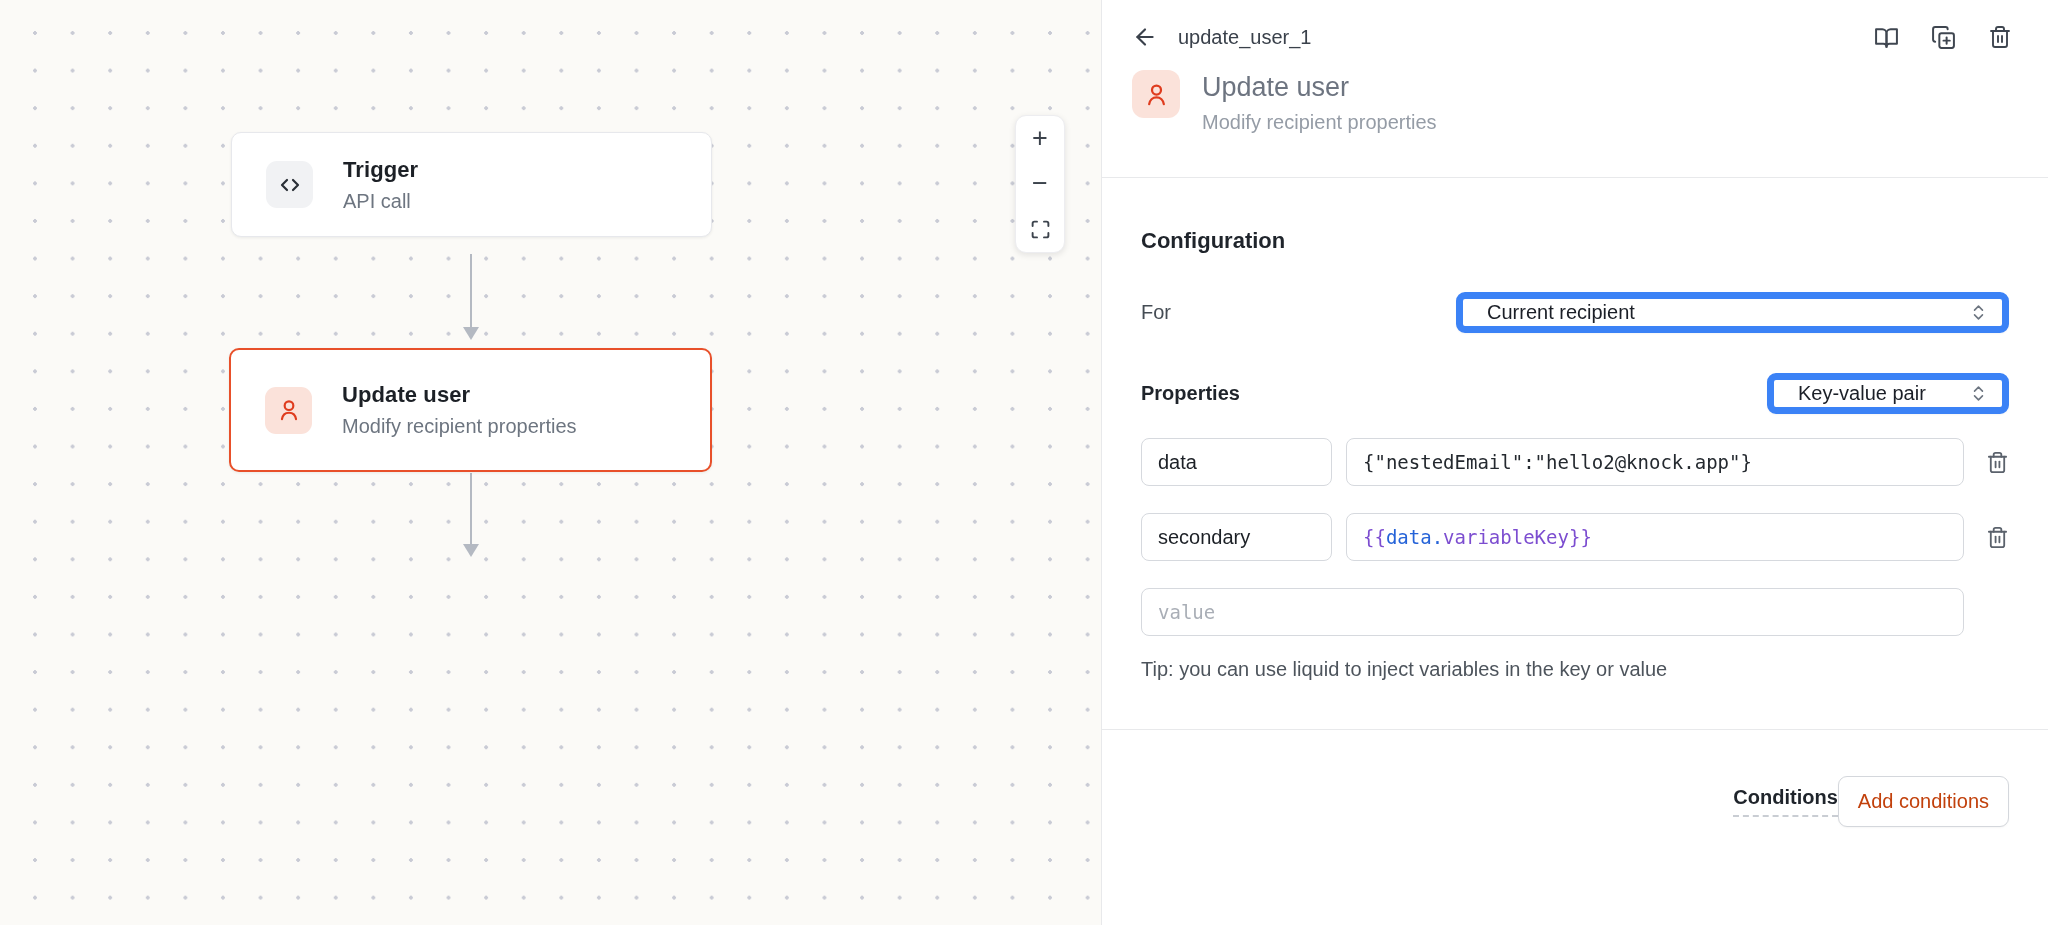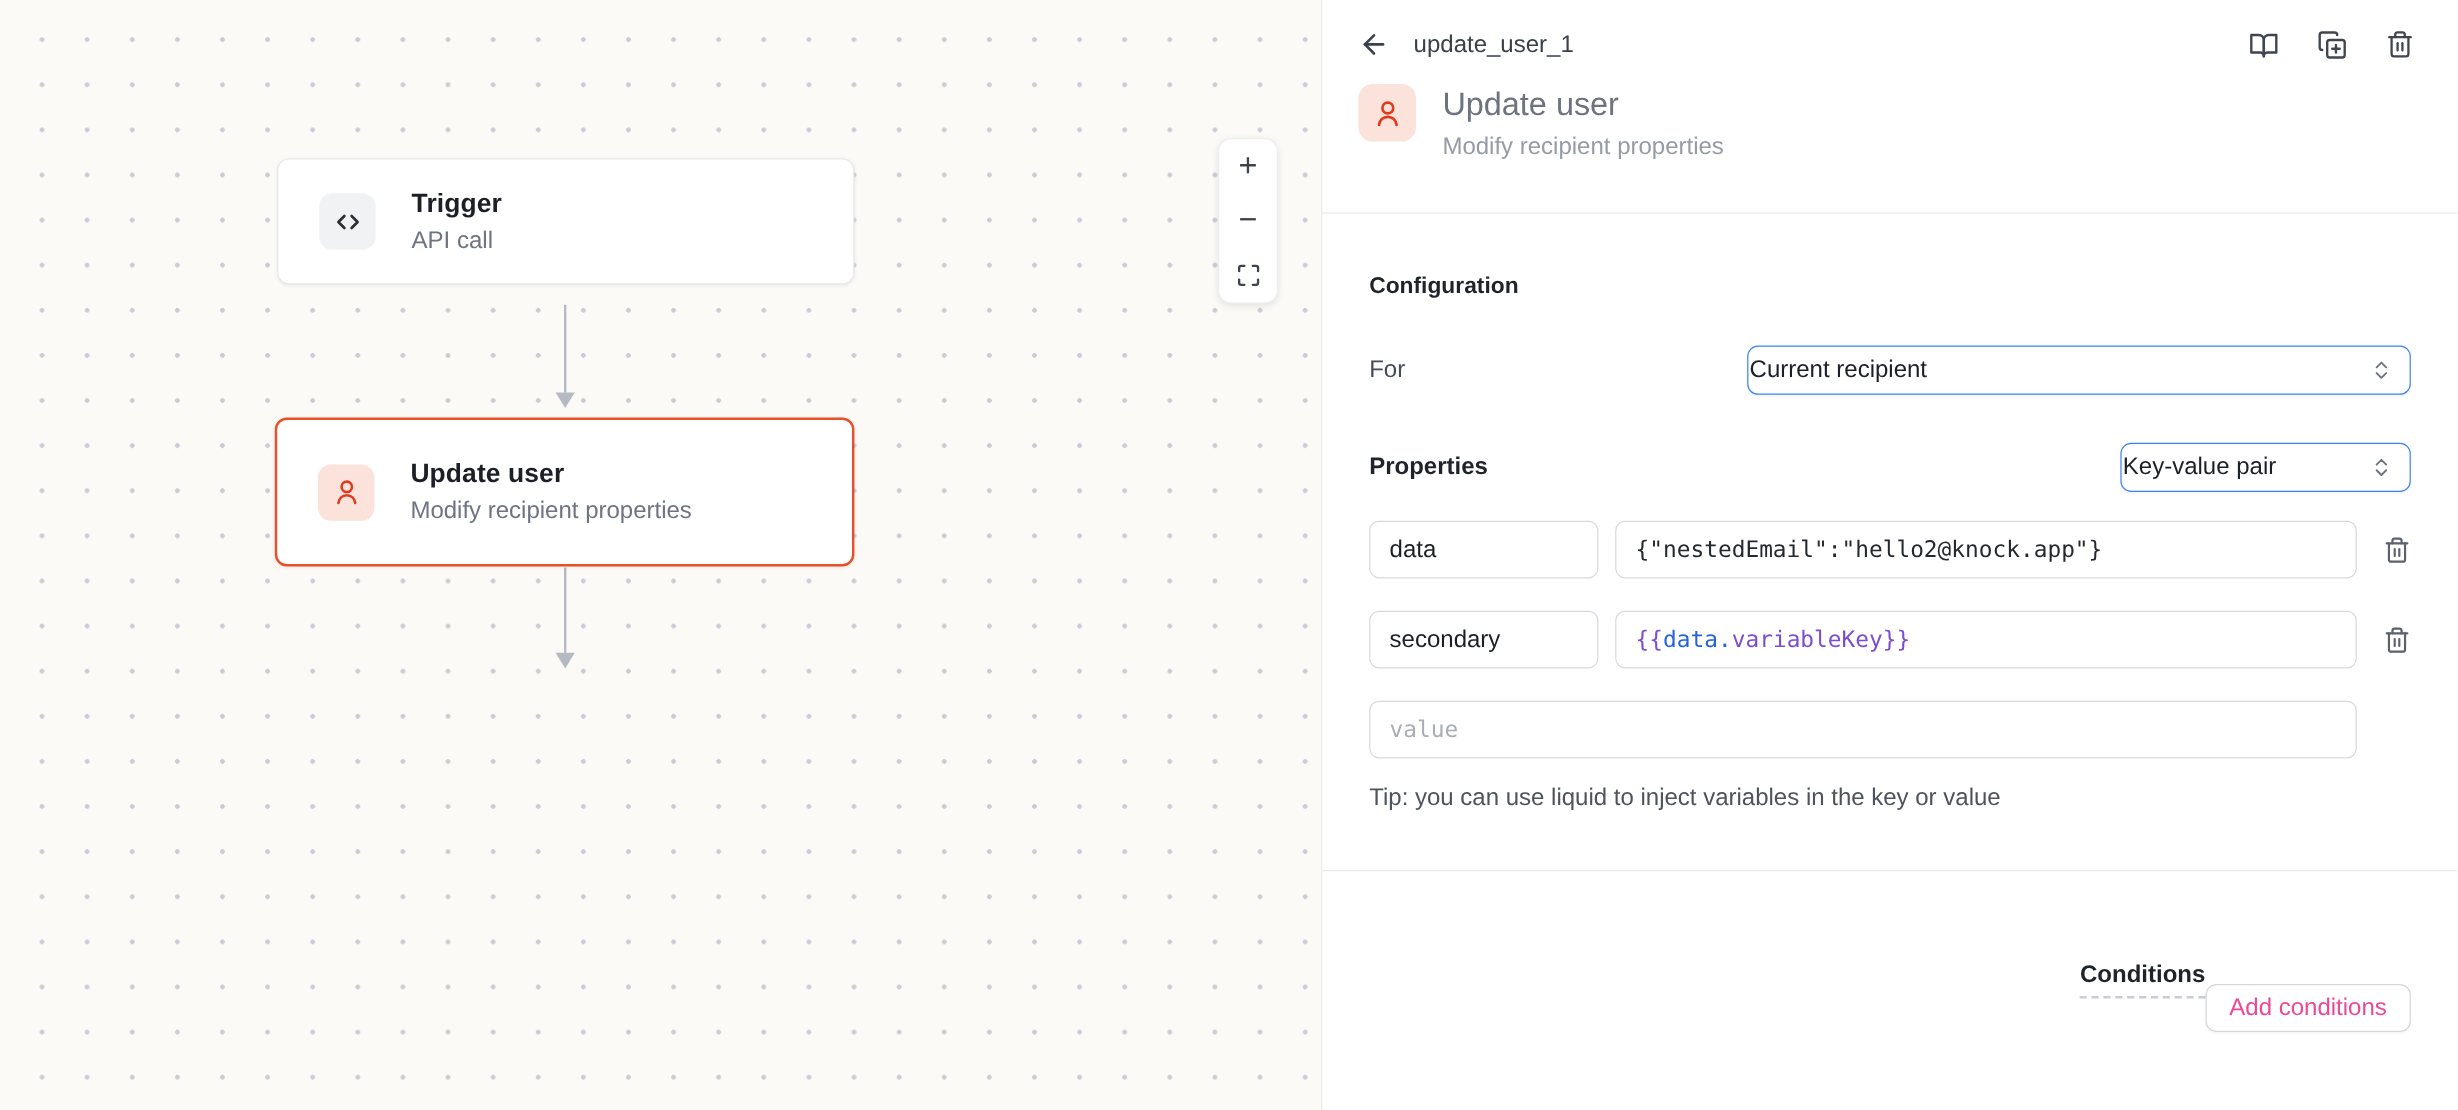--- a/index.html
+++ b/index.html
@@ -63,32 +63,32 @@
 
   .title-block { display:flex; align-items:flex-start; gap:22px; padding:20px 36px 0 30px; }
   .title-icon { width:48px; height:48px; border-radius:12px; background:#fbe2da; display:flex; align-items:center; justify-content:center; flex:0 0 auto; }
   .title-texts { display:flex; flex-direction:column; gap:8px; padding-top:2px; }
   .panel-title { font-size:27px; font-weight:500; color:#6d7480; }
   .panel-sub { font-size:20px; color:#959ca6; }
 
   .divider { height:1px; background:#e8e9eb; margin-top:43px; }
 
   .section { padding:0 39px; }
-  .section-heading { margin-top:50px; font-size:19px; font-weight:700; color:#1f242b; }
+  .section-heading { margin-top:50px; font-size:22px; font-weight:700; color:#1f242b; }
 
   .cfg-row { display:flex; align-items:center; justify-content:space-between; }
   .row-for { margin-top:38px; }
   .row-props { margin-top:40px; }
   .cfg-label { font-size:20px; color:#454c54; }
   .cfg-label.strong { font-weight:700; color:#1f242b; }
 
   .select-box {
-    height:41px; border:1px solid #3b82f6; border-radius:9px; background:#fff;
+    height:41px; border:7px solid #3b82f6; border-radius:9px; background:#fff;
     display:flex; align-items:center; justify-content:space-between;
-    padding:0 14px 0 1px; cursor:pointer;
+    padding:0 14px 0 24px; cursor:pointer;
     box-shadow:0 1px 2px rgba(20,24,33,0.04);
   }
   .select-box .sel-text { font-size:20px; color:#1b1f27; }
   .sel-for { width:553px; }
   .sel-props { width:242px; }
 
   .kv-row { display:flex; align-items:center; gap:14px; margin-top:27px; }
   .kv-row.first { margin-top:24px; }
   .key-input {
     width:191px; height:48px; border:1px solid #d6d9de; border-radius:8px;
@@ -109,25 +109,24 @@
   .row-trash.hidden { visibility:hidden; }
 
   .tip { margin-top:22px; font-size:20px; color:#4d545c; }
 
   .conditions-row { margin-top:46px; display:flex; align-items:center; justify-content:flex-end; }
   .conditions-label {
     font-size:20px; font-weight:700; color:#1f242b;
     border-bottom:2px dashed #c9cdd3; padding-bottom:6px;
   }
   .add-cond-btn {
-    height:40px; padding:0 19px; background:#fff; border:1px solid #d4d7dc; border-radius:9px;
-    font-size:20px; font-weight:500; color:#ec4899; cursor:pointer;
+    height:51px; padding:0 19px; background:#fff; border:1px solid #d4d7dc; border-radius:9px;
+    font-size:20px; font-weight:500; color:#c2410c; cursor:pointer;
     box-shadow:0 1px 2px rgba(20,24,33,0.04);
     font-family:"Liberation Sans", sans-serif;
-    margin-top:48px;
   }
   svg { display:block; }
 </style>
 </head>
 <body>
 
 <div class="app">
 
   <div class="canvas">
 

